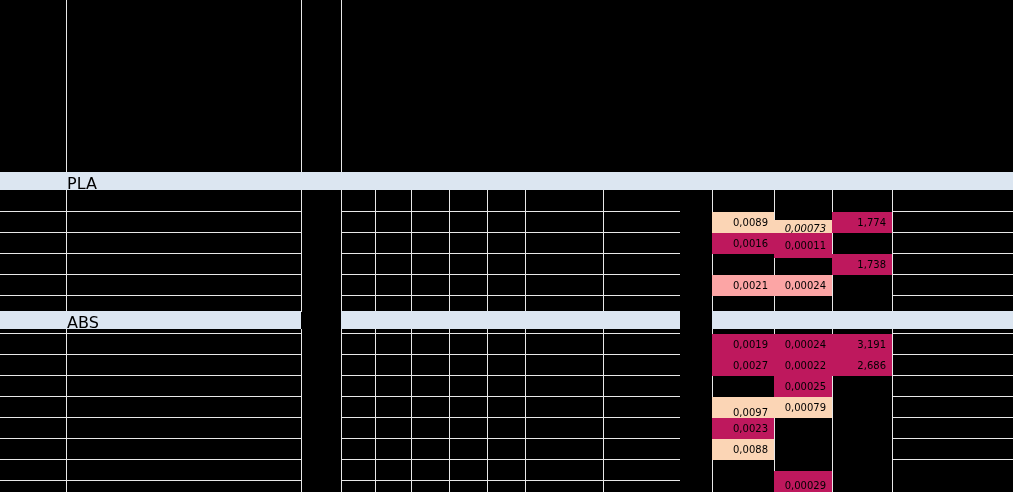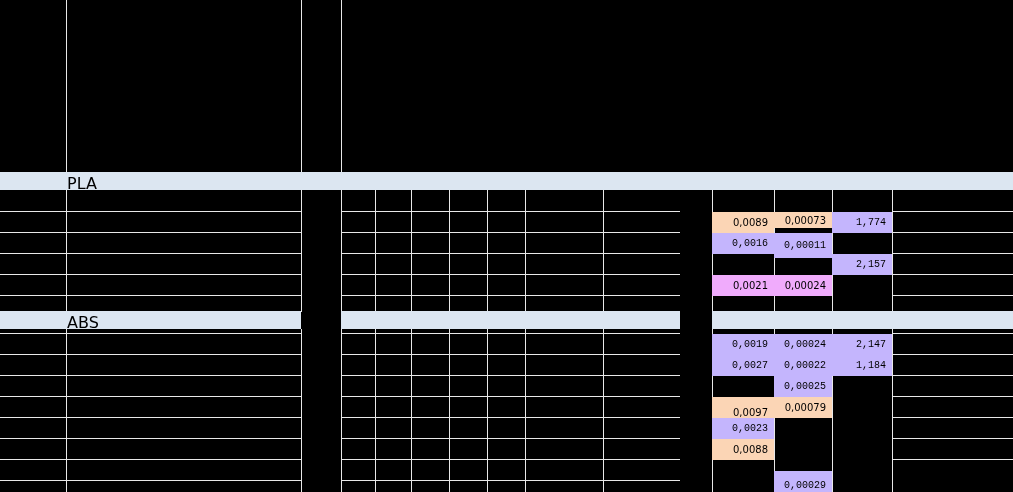--- a/index.html
+++ b/index.html
@@ -25,22 +25,22 @@
     box-sizing:border-box;
     display:flex;
     align-items:center;
     justify-content:flex-end;
     padding-right:6px;
     font-size:10px;
     color:#000;
     white-space:nowrap;
   }
   .fill-peach{background:#fbd5b5;}
-  .fill-green{background:#c4b5fd;font-family:Liberation Mono, monospace;}
-  .fill-olive{background:#f0abfc;}
+  .fill-green{background:#be185d;}
+  .fill-olive{background:#fca5a5;}
   .fill-none{background:transparent;color:transparent;}
 </style>
 </head>
 <body>
 
 <div id="sheet">
     <div class="vline" style="left: 66px; top: 0px; height: 172px;"></div>
     <div class="vline" style="left: 301px; top: 0px; height: 172px;"></div>
     <div class="vline" style="left: 341px; top: 0px; height: 172px;"></div>
     <div class="vline" style="left: 301px; top: 190px; height: 122px;"></div>
@@ -101,40 +101,40 @@
     <div class="hline" style="left: 892px; top: 417px; width: 121px;"></div>
     <div class="hline" style="left: 0px; top: 438px; width: 301px;"></div>
     <div class="hline" style="left: 341px; top: 438px; width: 339px;"></div>
     <div class="hline" style="left: 892px; top: 438px; width: 121px;"></div>
     <div class="hline" style="left: 0px; top: 459px; width: 301px;"></div>
     <div class="hline" style="left: 341px; top: 459px; width: 339px;"></div>
     <div class="hline" style="left: 892px; top: 459px; width: 121px;"></div>
     <div class="hline" style="left: 0px; top: 480px; width: 301px;"></div>
     <div class="hline" style="left: 341px; top: 480px; width: 339px;"></div>
     <div class="cell fill-peach" style="left: 712px; top: 212px; width: 62px; height: 21px;">0,0089</div>
-    <div class="cell fill-peach" style="left: 774px; top: 212px; width: 58px; height: 16px;">0,00073</div>
+    <div class="cell fill-peach" style="left: 774px; top: 220px; width: 58px; height: 16px; font-style: italic;">0,00073</div>
     <div class="cell fill-green" style="left: 832px; top: 212px; width: 60px; height: 21px;">1,774</div>
     <div class="cell fill-green" style="left: 712px; top: 233px; width: 62px; height: 21px;">0,0016</div>
     <div class="cell fill-green" style="left: 774px; top: 233px; width: 58px; height: 25px;">0,00011</div>
     <div class="cell fill-none" style="left: 832px; top: 233px; width: 60px; height: 21px;"></div>
     <div class="cell fill-none" style="left: 712px; top: 254px; width: 62px; height: 21px;"></div>
     <div class="cell fill-none" style="left: 774px; top: 254px; width: 58px; height: 21px;"></div>
-    <div class="cell fill-green" style="left: 832px; top: 254px; width: 60px; height: 21px;">2,157</div>
+    <div class="cell fill-green" style="left: 832px; top: 254px; width: 60px; height: 21px;">1,738</div>
     <div class="cell fill-olive" style="left: 712px; top: 275px; width: 62px; height: 21px;">0,0021</div>
     <div class="cell fill-olive" style="left: 774px; top: 275px; width: 58px; height: 21px;">0,00024</div>
     <div class="cell fill-none" style="left: 832px; top: 275px; width: 60px; height: 21px;"></div>
     <div class="cell fill-none" style="left: 712px; top: 296px; width: 62px; height: 21px;"></div>
     <div class="cell fill-none" style="left: 774px; top: 296px; width: 58px; height: 21px;"></div>
     <div class="cell fill-none" style="left: 832px; top: 296px; width: 60px; height: 21px;"></div>
     <div class="cell fill-green" style="left: 712px; top: 334px; width: 62px; height: 21px;">0,0019</div>
     <div class="cell fill-green" style="left: 774px; top: 334px; width: 58px; height: 21px;">0,00024</div>
-    <div class="cell fill-green" style="left: 832px; top: 334px; width: 60px; height: 21px;">2,147</div>
+    <div class="cell fill-green" style="left: 832px; top: 334px; width: 60px; height: 21px;">3,191</div>
     <div class="cell fill-green" style="left: 712px; top: 355px; width: 62px; height: 21px;">0,0027</div>
     <div class="cell fill-green" style="left: 774px; top: 355px; width: 58px; height: 21px;">0,00022</div>
-    <div class="cell fill-green" style="left: 832px; top: 355px; width: 60px; height: 21px;">1,184</div>
+    <div class="cell fill-green" style="left: 832px; top: 355px; width: 60px; height: 21px;">2,686</div>
     <div class="cell fill-none" style="left: 712px; top: 376px; width: 62px; height: 21px;"></div>
     <div class="cell fill-green" style="left: 774px; top: 376px; width: 58px; height: 21px;">0,00025</div>
     <div class="cell fill-none" style="left: 832px; top: 376px; width: 60px; height: 21px;"></div>
     <div class="cell fill-peach" style="left: 712px; top: 397px; width: 62px; height: 31px;">0,0097</div>
     <div class="cell fill-peach" style="left: 774px; top: 397px; width: 58px; height: 21px;">0,00079</div>
     <div class="cell fill-none" style="left: 832px; top: 397px; width: 60px; height: 21px;"></div>
     <div class="cell fill-green" style="left: 712px; top: 418px; width: 62px; height: 21px;">0,0023</div>
     <div class="cell fill-none" style="left: 774px; top: 418px; width: 58px; height: 21px;"></div>
     <div class="cell fill-none" style="left: 832px; top: 418px; width: 60px; height: 21px;"></div>
     <div class="cell fill-peach" style="left: 712px; top: 439px; width: 62px; height: 21px;">0,0088</div>

